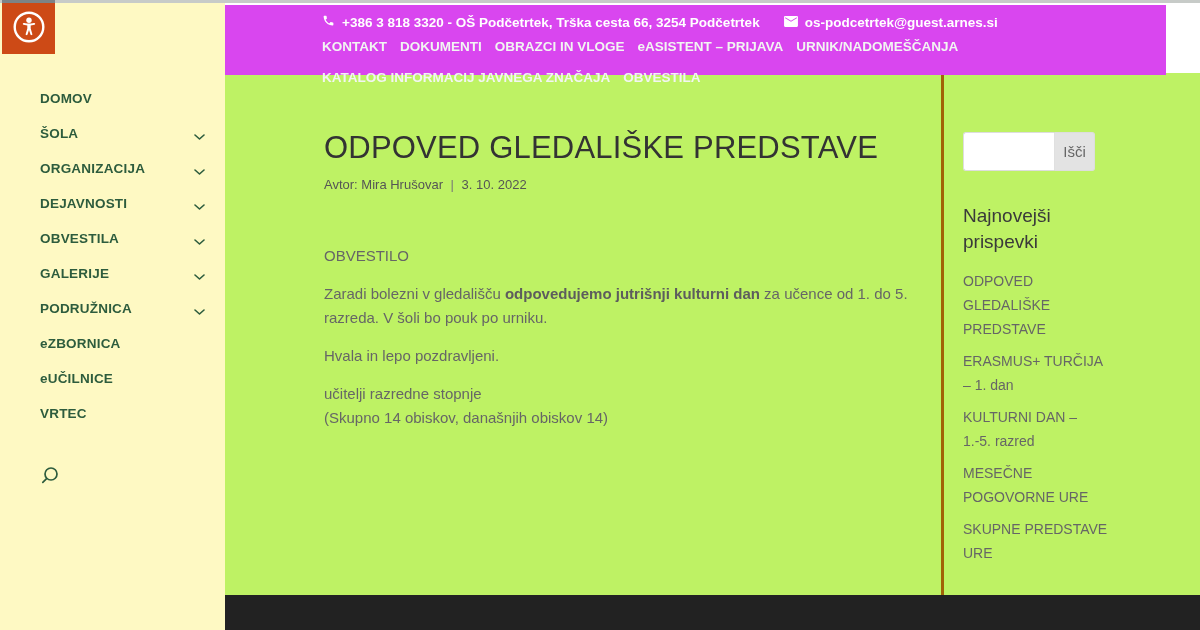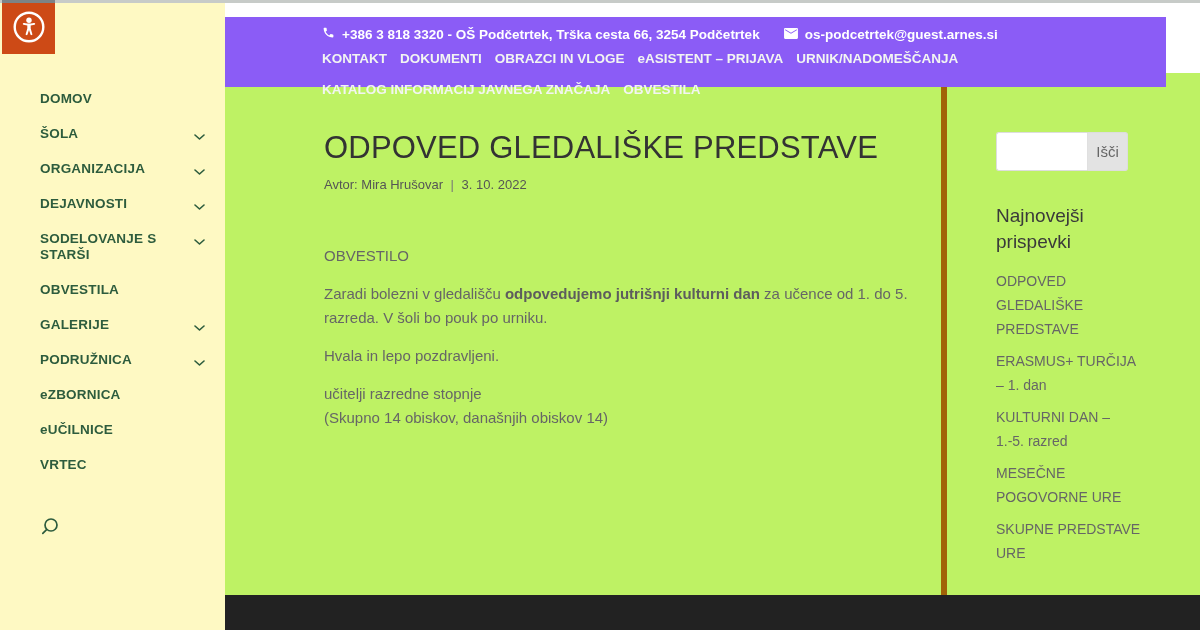--- a/index.html
+++ b/index.html
@@ -15,41 +15,41 @@
 
   
   .sidebar { position:absolute; left:0; top:0; width:225px; height:630px; background:#fef9c3; z-index:1; }
   .side-nav { padding-top:90px; list-style:none; }
   .side-nav li { position:relative; padding:0 24px 0 40px; margin-bottom:19px; line-height:15px; cursor:pointer; }
   .side-nav li a { font-size:13.5px; font-weight:700; letter-spacing:.2px; color:#2d5c3d; text-decoration:none; }
   .chev { position:absolute; right:20px; top:3px; }
   .side-search { padding-left:40px; margin-top:26px; cursor:pointer; display:inline-block; }
 
   
-  .topbar { position:absolute; left:225px; top:17px; width:941px; height:70px; background:#8b5cf6; z-index:2; }
+  .topbar { position:absolute; left:225px; top:5px; width:941px; height:70px; background:#d946ef; z-index:2; }
   .topbar-inner { margin-left:97px; width:780px; padding-top:9px; }
   .contact-row { display:flex; align-items:center; font-size:13.5px; font-weight:600; color:#ffffff; height:16px; }
   .contact-row .txt { margin-left:7px; }
   .mail-group { display:flex; align-items:center; margin-left:24px; }
   .topmenu { list-style:none; display:flex; flex-wrap:wrap; column-gap:18px; row-gap:6px; margin-top:7px;gap:13px; }
   .topmenu li a { font-size:13.5px; font-weight:600; color:#f2f5f2; text-decoration:none; line-height:15px; }
 
   
   .main { position:absolute; left:225px; top:73px; right:0; bottom:35px; background:#bef264; }
   .article { position:absolute; left:99px; top:57px; width:586px; }
   .post-title { font-size:31px; line-height:36px; font-weight:500; color:#333; letter-spacing:.2px; }
   .post-meta { margin-top:11px; font-size:13px; color:#555; }
   .post-meta .sep { margin:0 4px; color:#777; }
   .post-body { margin-top:52px; font-size:15px; line-height:24px; color:#666; }
   .post-body p { margin:12px 0 14px 0; }
   .post-body b { font-weight:700; color:#5d5d5d; }
   .visits-block div { line-height:24px; }
 
   
-  .rightcol { position:absolute; left:716px; top:0; bottom:0; width:221px; border-left:6px solid #a16207; padding:59px 0 0 49px; }
+  .rightcol { position:absolute; left:716px; top:0; bottom:0; width:221px; border-left:3px solid #a16207; padding:59px 0 0 19px; }
   .searchbox { display:flex; align-items:stretch; width:132px; height:39px; }
   .search-input { width:91px; border:1px solid #ddd; border-right:none; border-radius:3px 0 0 3px; padding:0 8px; font-size:14px; color:#666; outline:none; background:#fff; font-family:"Liberation Sans",sans-serif; }
   .search-btn { width:41px; background:#e3e3e3; border:1px solid #ddd; border-left:1px solid #e0e0e0; border-radius:0 3px 3px 0; color:#666; font-size:15px; cursor:pointer; font-family:"Liberation Sans",sans-serif; }
   .recent-title { margin-top:32px; width:150px; font-size:19px; line-height:26px; font-weight:500; color:#3a3a3a; }
   .recent-list { list-style:none; margin-top:14px; width:145px; }
   .recent-list li { margin-bottom:8px; }
   .recent-list li a { font-size:14px; line-height:24px; color:#666; text-decoration:none; cursor:pointer; }
 
   
   .footer { position:absolute; left:225px; right:0; bottom:0; height:35px; background:#222; }
@@ -67,21 +67,21 @@
             <path d="M1 1l4.5 4L10 1" fill="none" stroke="#2d5c3d" stroke-width="1.6" stroke-linecap="round" stroke-linejoin="round"></path>
           </svg></span></li>
     <li><a>ORGANIZACIJA</a>
       <span class="chev"><svg width="11" height="7" viewBox="0 0 11 7">
             <path d="M1 1l4.5 4L10 1" fill="none" stroke="#2d5c3d" stroke-width="1.6" stroke-linecap="round" stroke-linejoin="round"></path>
           </svg></span></li>
     <li><a>DEJAVNOSTI</a>
       <span class="chev"><svg width="11" height="7" viewBox="0 0 11 7">
             <path d="M1 1l4.5 4L10 1" fill="none" stroke="#2d5c3d" stroke-width="1.6" stroke-linecap="round" stroke-linejoin="round"></path>
           </svg></span></li>
-    <li><a>SODELOVANJE S STARŠI</a>
+    <li>
       <span class="chev"><svg width="11" height="7" viewBox="0 0 11 7">
             <path d="M1 1l4.5 4L10 1" fill="none" stroke="#2d5c3d" stroke-width="1.6" stroke-linecap="round" stroke-linejoin="round"></path>
           </svg></span></li>
     <li><a>OBVESTILA</a></li>
     <li><a>GALERIJE</a>
       <span class="chev"><svg width="11" height="7" viewBox="0 0 11 7">
             <path d="M1 1l4.5 4L10 1" fill="none" stroke="#2d5c3d" stroke-width="1.6" stroke-linecap="round" stroke-linejoin="round"></path>
           </svg></span></li>
     <li><a>PODRUŽNICA</a>
       <span class="chev"><svg width="11" height="7" viewBox="0 0 11 7">

